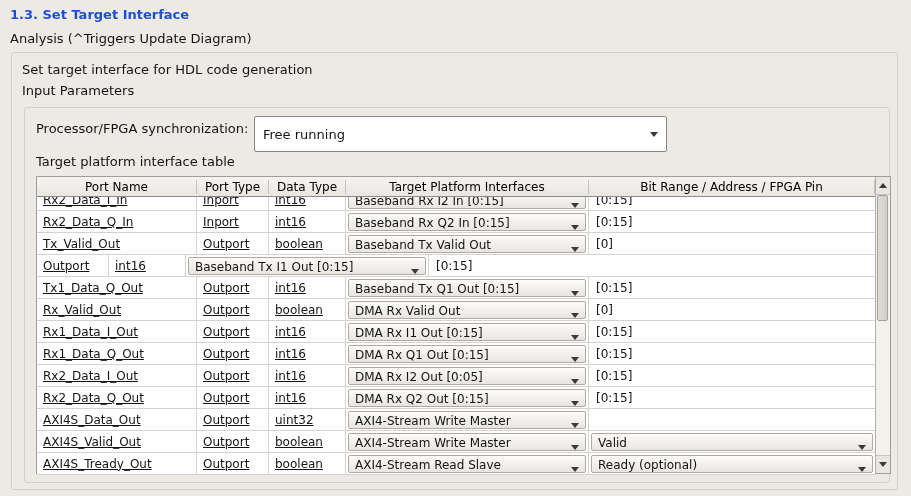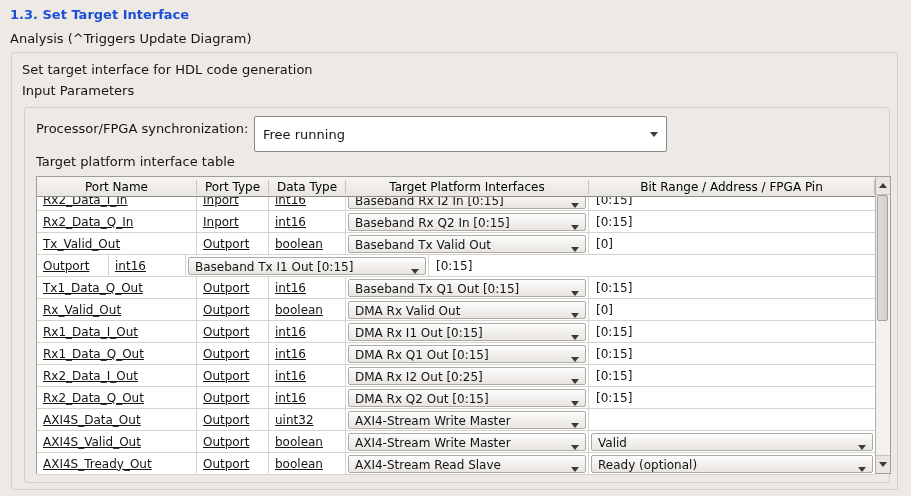--- a/index.html
+++ b/index.html
@@ -297,21 +297,21 @@
           <span>Rx2_Data_I_Out</span>
         </div>
     <div class="cell c1 txt">
           <span>Outport</span>
         </div>
     <div class="cell c2 txt">
           <span>int16</span>
         </div>
     <div class="cell c3">
       <div class="combo">
-        <span>DMA Rx I2 Out [0:25]</span>
+        <span>DMA Rx I2 Out [0:05]</span>
         <span class="arrow"></span>
       </div>
     </div>
     <div class="cell c4 last">
       <span class="bit-plain">[0:15]</span>
 
     </div>
   </div>
       <div class="trow">
     <div class="cell c0 txt">

